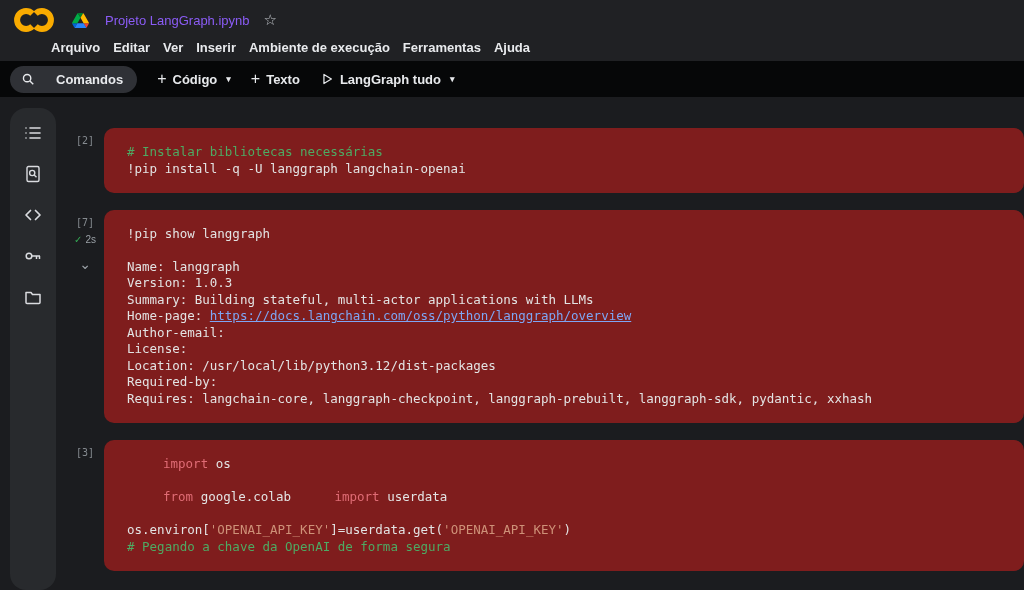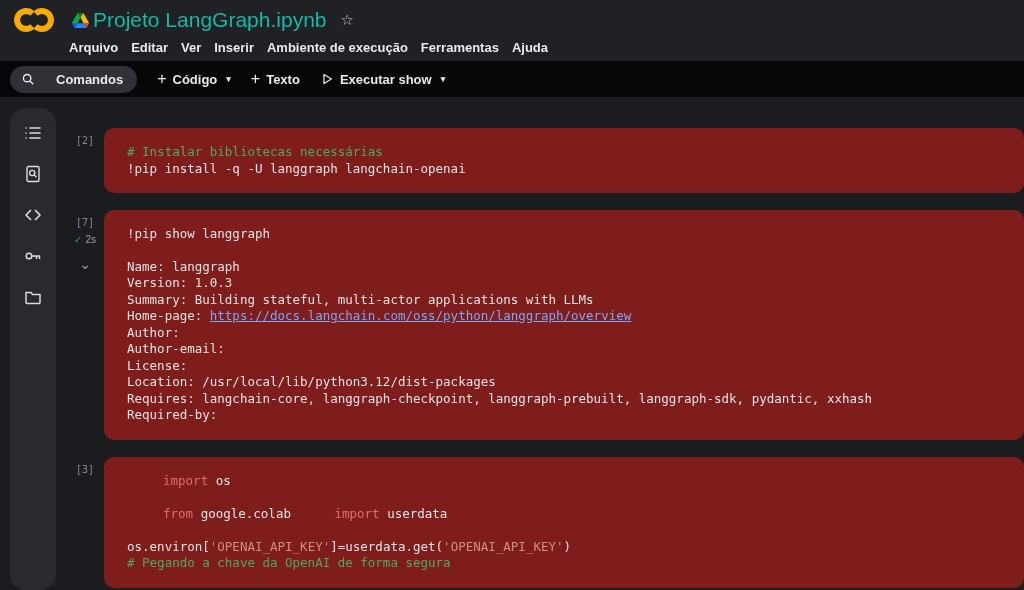--- a/index.html
+++ b/index.html
@@ -4,23 +4,23 @@
 <style>
   *{margin:0;padding:0;box-sizing:border-box;}
   html,body{width:1024px;height:590px;overflow:hidden;}
   body{background:#17181a;font-family:"Liberation Sans",sans-serif;}
 
   
   .header{height:61px;background:#202124;}
   .header-top{display:flex;align-items:center;height:34px;padding:6px 0 0 12px;}
   .logo-wrap{display:flex;align-items:center;cursor:pointer;}
   .drive{display:flex;margin-left:16px;cursor:pointer;}
-  .nb-title{color:#14b8a6;font-size:21px;margin-left:4px;cursor:text;}
+  .nb-title{color:#8b5cf6;font-size:13px;margin-left:16px;cursor:text;}
   .star{color:#bdc1c6;font-size:15px;margin-left:14px;cursor:pointer;}
-  .menu-row{display:flex;align-items:center;gap:13px;padding-left:69px;height:27px;}
+  .menu-row{display:flex;align-items:center;gap:13px;padding-left:51px;height:27px;}
   .menu-item{color:#e8eaed;font-size:13px;font-weight:bold;cursor:pointer;white-space:nowrap;}
 
   
   .toolbar{height:36px;background:#060708;display:flex;align-items:center;padding-left:10px;}
   .cmd-pill{display:flex;align-items:center;gap:21px;height:27px;padding:0 14px 0 11px;background:#2f3136;border-radius:14px;color:#e8eaed;font-size:13px;font-weight:bold;cursor:pointer;}
   .tb-btn{display:flex;align-items:center;gap:6px;color:#e8eaed;font-size:13px;font-weight:bold;margin-left:20px;cursor:pointer;}
   .plus{font-size:16px;font-weight:normal;line-height:1;}
   .caret{font-size:9px;margin-left:3px;color:#e8eaed;}
   .play-icn{display:flex;}
 
@@ -102,21 +102,21 @@
   <div class="tb-btn">
     <span class="plus">+</span>
     <span>Texto</span>
   </div>
   <div class="tb-btn">
     <span class="play-icn">
       <svg viewBox="0 0 16 16" width="14" height="14" fill="none" stroke="#e8eaed" stroke-width="1.4" stroke-linejoin="round">
         <path d="M4.5 2.8 L13 8 L4.5 13.2 Z"></path>
       </svg>
     </span>
-    <span>Executar show</span>
+    <span>LangGraph tudo</span>
     <span class="caret">▾</span>
   </div>
 </div>
 
 <div class="content">
   <div class="sidebar">
     <div class="sidebar-panel">
       <span class="side-icon">
         <svg viewBox="0 0 18 18" fill="none" stroke="#dadce0" stroke-width="1.6" stroke-linecap="round">
           <line x1="2" y1="4" x2="2.01" y2="4"></line>
@@ -175,26 +175,25 @@
         </div>
         <div class="cell-body">
           <div class="code-area">
             <div class="code-line"><span class="tok-pl">!pip show langgraph</span></div>
           </div>
           <div class="output-area">
             <div class="code-line"><span class="tok-pl">Name: langgraph</span></div>
             <div class="code-line"><span class="tok-pl">Version: 1.0.3</span></div>
             <div class="code-line"><span class="tok-pl">Summary: Building stateful, multi-actor applications with LLMs</span></div>
             <div class="code-line"><span class="tok-pl">Home-page: </span><span class="tok-lnk">https://docs.langchain.com/oss/python/langgraph/overview</span></div>
-            <div class="code-line"><span class="tok-pl">Author:</span></div>
             <div class="code-line"><span class="tok-pl">Author-email:</span></div>
             <div class="code-line"><span class="tok-pl">License:</span></div>
             <div class="code-line"><span class="tok-pl">Location: /usr/local/lib/python3.12/dist-packages</span></div>
+            <div class="code-line"><span class="tok-pl">Required-by:</span></div>
             <div class="code-line"><span class="tok-pl">Requires: langchain-core, langgraph-checkpoint, langgraph-prebuilt, langgraph-sdk, pydantic, xxhash</span></div>
-            <div class="code-line"><span class="tok-pl">Required-by:</span></div>
           </div>
         </div>
       </div>
       <div class="cell-row">
         <div class="gutter">
           <div class="exec-count">[3]</div>
         </div>
         <div class="cell-body">
           <div class="code-area">
             <div class="code-line"><span class="tok-kw">import</span><span class="tok-pl"> os</span></div>

